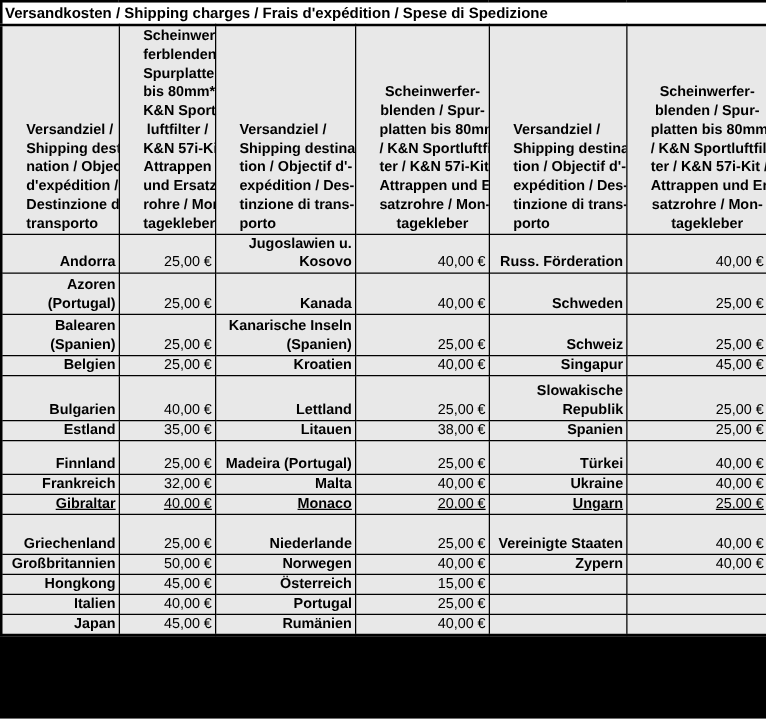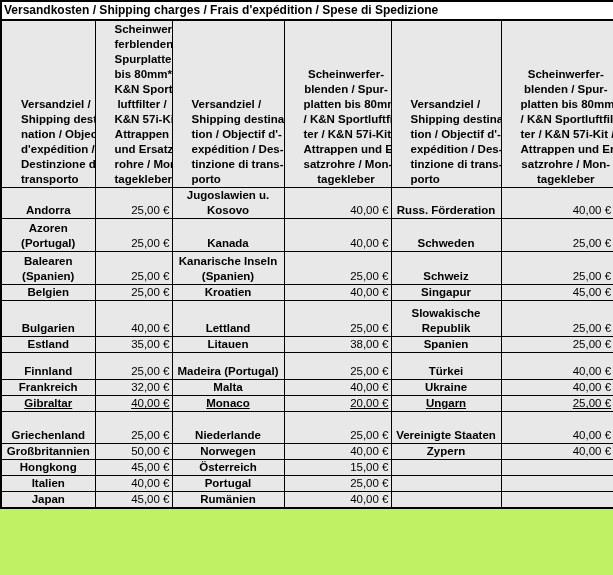--- a/index.html
+++ b/index.html
@@ -4,21 +4,21 @@
 <style>
   html, body {
     margin: 0;
     padding: 0;
     background: #ffffff;
     font-family: "Liberation Sans", sans-serif;
   }
   .page {
     width: 613px;
     height: 575px;
-    background: #bef264;
+    background: #000000;
     overflow: hidden;
   }
   table.shipping {
     border-collapse: collapse;
     table-layout: fixed;
     width: 613px;
     border: 2px solid #000000;
     background: #e8e8e8;
   }
   table.shipping td,
@@ -49,21 +49,21 @@
     padding-left: 19px;
   }
   th.h-dest  { text-align: left; }
   th.h-price { text-align: center; }
   table.shipping td {
     font-size: 11.5px;
     line-height: 15px;
   }
   td.dest {
     font-weight: bold;
-    text-align: center;
+    text-align: right;
   }
   td.price {
     font-weight: normal;
     text-align: right;
   }
   td.footnote {
     font-weight: normal;
   }
 </style>
 </head>

